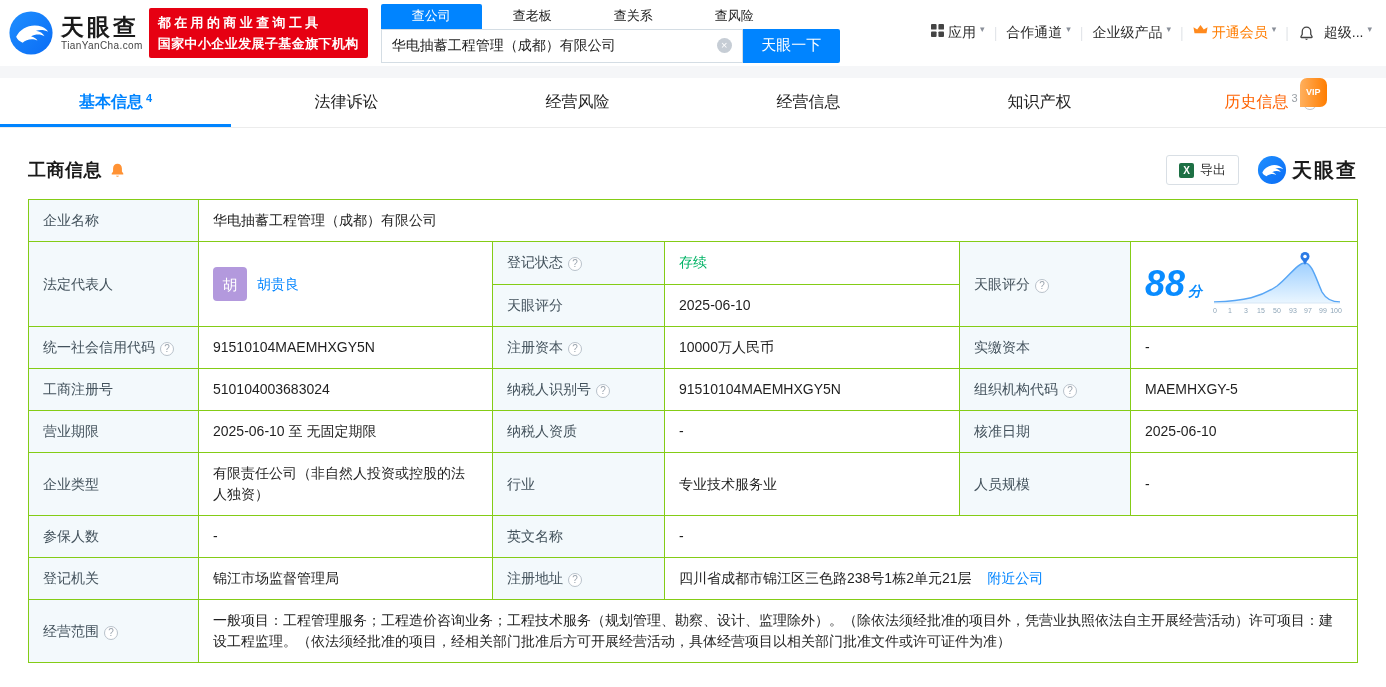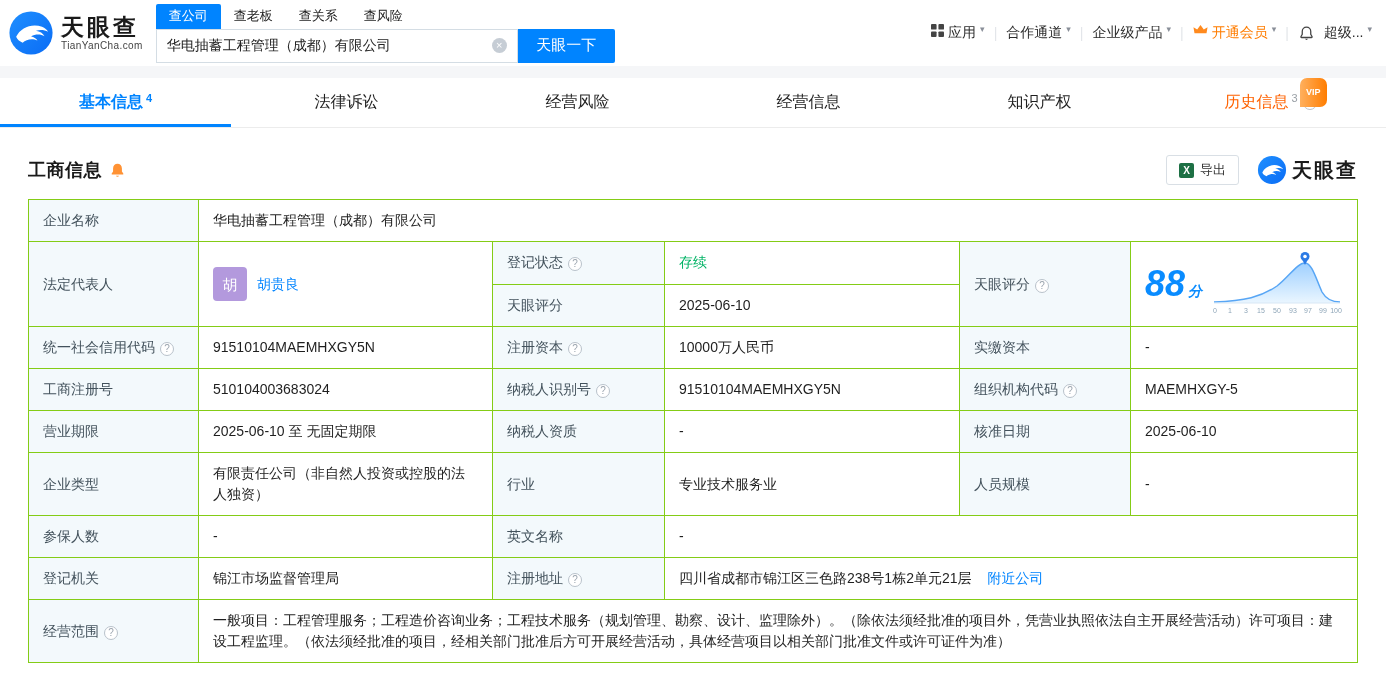--- a/index.html
+++ b/index.html
@@ -11,21 +11,21 @@
 .logo{display:flex;align-items:center;gap:7px;cursor:pointer}
 .logo-text{display:flex;flex-direction:column;line-height:1.15}
 .logo-cn{font-size:23px;font-weight:bold;color:#1a1a1a;letter-spacing:3px}
 .logo-en{font-size:10px;color:#444;letter-spacing:.4px}
 .red-badge{margin-left:6px;background:#e60012;color:#fff;font-weight:bold;font-size:13px;line-height:21px;padding:4px 9px;border-radius:2px;white-space:nowrap}
 .red-badge .l1{letter-spacing:3.4px;display:block}
 .red-badge .l2{letter-spacing:.4px;display:block}
 
 .search-area{margin-left:13px;display:flex;flex-direction:column}
 .search-tabs{display:flex;align-items:flex-end;height:25px;font-size:13px}
-.search-tab{padding:3px 13px 4px;cursor:pointer;color:#222}
+.search-tab{padding:3px 31px 4px;cursor:pointer;color:#222}
 .search-tab.active{background:#0084ff;color:#fff;border-radius:2px 2px 0 0}
 .search-row{display:flex}
 .search-box{display:flex;align-items:center;width:362px;height:34px;border:1px solid #d4dde4;background:#fff;padding:0 10px;gap:8px}
 .search-box input{flex:1;border:0;outline:0;font-size:14px;color:#222;font-family:inherit;background:transparent}
 .clear-icon{width:15px;height:15px;border-radius:50%;background:#c6cdd5;color:#fff;font-size:11px;line-height:15px;text-align:center;cursor:pointer;flex:none}
 .search-btn{width:97px;height:34px;background:#0084ff;border:0;color:#fff;font-size:15px;cursor:pointer;font-family:inherit;border-radius:0 2px 2px 0}
 
 .top-nav{margin-left:auto;display:flex;align-items:center;gap:9px;font-size:14px;color:#2b2b2b;white-space:nowrap}
 .nav-item{display:flex;gap:4px;cursor:pointer}
 .caret{font-size:9px;color:#8a8f99}
@@ -86,20 +86,24 @@
         </defs>
       <circle cx="24" cy="24" r="22.5" fill="url(#logoG1)"></circle>
       <path d="M8.5 28c4.5-10 17-14.5 27-10.5 3 1.2 5.2 3 6.3 5.2-3.6-2-8.3-2.4-12.6-1 4 .6 7.3 2.6 8.9 5.6-4.3-2.3-9.8-2.2-14 .4 2.9.5 5.3 2 6.6 4.2-5.1-2.6-11.6-1.5-15.4 2.2-3.2-1.3-5.9-3.5-6.8-6.1z" fill="#fff"></path>
     </svg>
     <div class="logo-text">
       <span class="logo-cn">天眼查</span>
       <span class="logo-en">TianYanCha.com</span>
     </div>
   </div>
 
+  <div class="red-badge">
+    <span class="l1">都在用的商业查询工具</span>
+    <span class="l2">国家中小企业发展子基金旗下机构</span>
+  </div>
 
   <div class="search-area">
     <div class="search-tabs">
       <span class="search-tab active">查公司</span>
       <span class="search-tab">查老板</span>
       <span class="search-tab">查关系</span>
       <span class="search-tab">查风险</span>
     </div>
     <div class="search-row">
       <div class="search-box">

